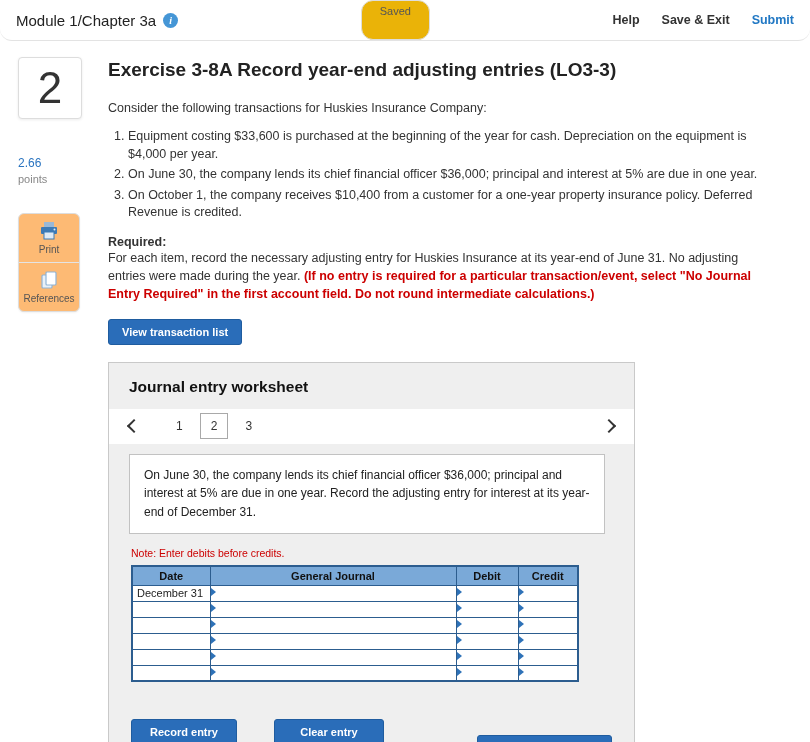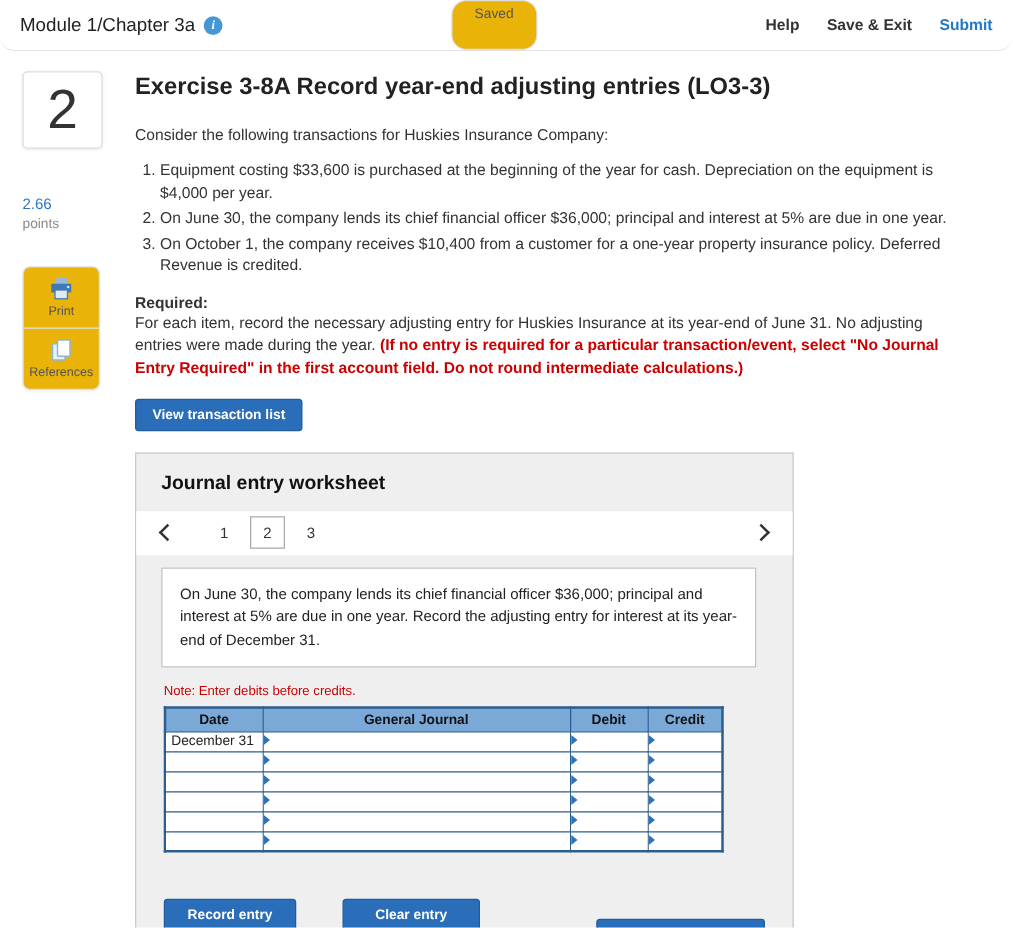--- a/index.html
+++ b/index.html
@@ -50,21 +50,21 @@
     border:1px solid #ddd; border-radius:4px;
     box-shadow:0 1px 3px rgba(0,0,0,.08);
     display:flex; align-items:center; justify-content:center;
     font-size:44px; color:#333; background:#fff;
   }
   .points { margin-top:36px; font-size:11px; line-height:1.4; }
   .pts-val { color:#2a74c0; font-size:12px; }
   .pts-lbl { color:#888; }
   .toolbox {
     margin-top:26px; width:62px;
-    border:1px solid #ddd; border-radius:6px; background:#eab308;
+    border:1px solid #ddd; border-radius:6px; background:#fdba74;
     box-shadow:0 1px 2px rgba(0,0,0,.05);
   }
   .tool {
     padding:8px 0 7px 0;
     display:flex; flex-direction:column; align-items:center; gap:4px;
     font-size:10px; color:#555; cursor:pointer;
   }
   .tool + .tool { border-top:1px solid #e4e4e4;text-align:right; }
 
   

